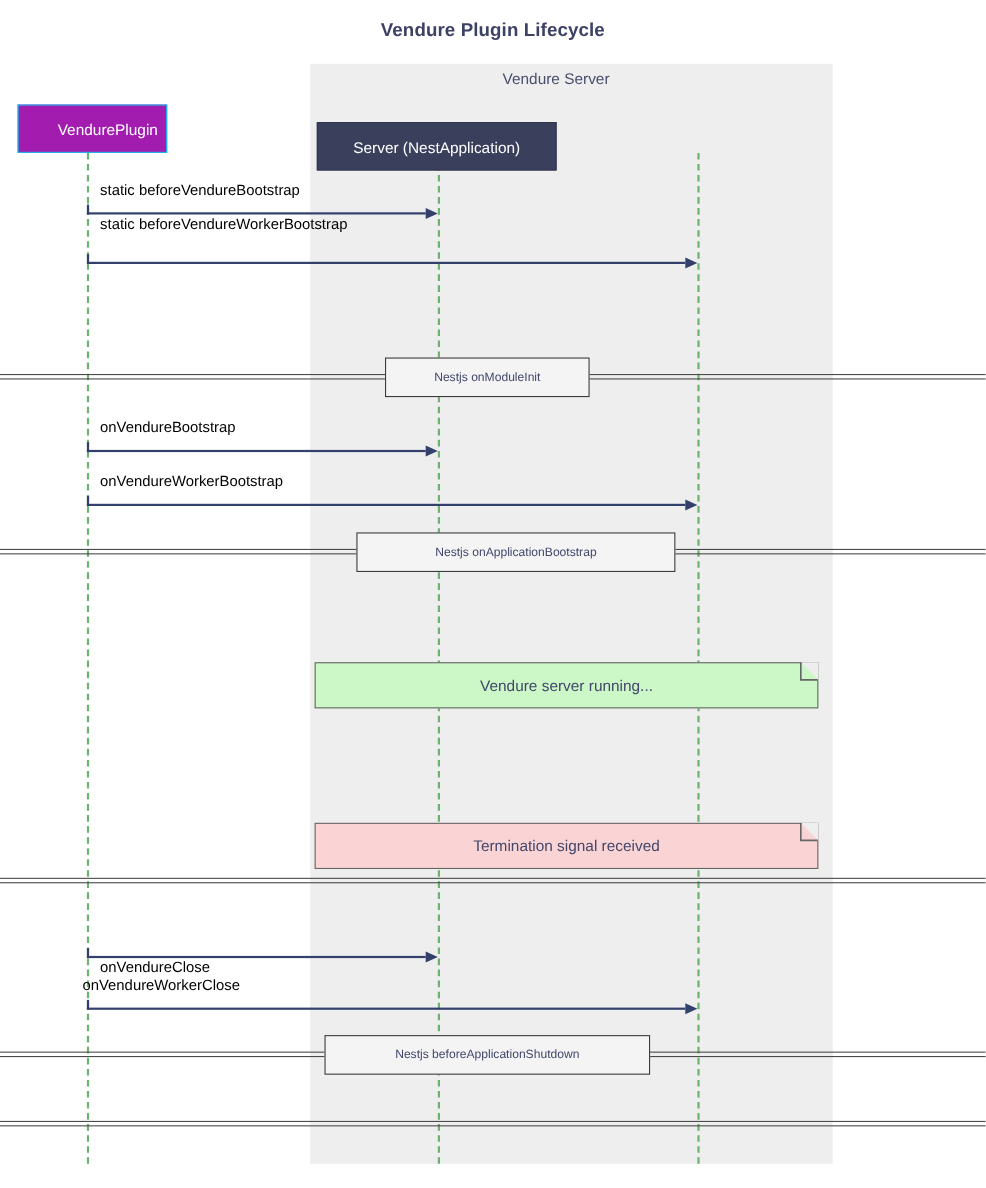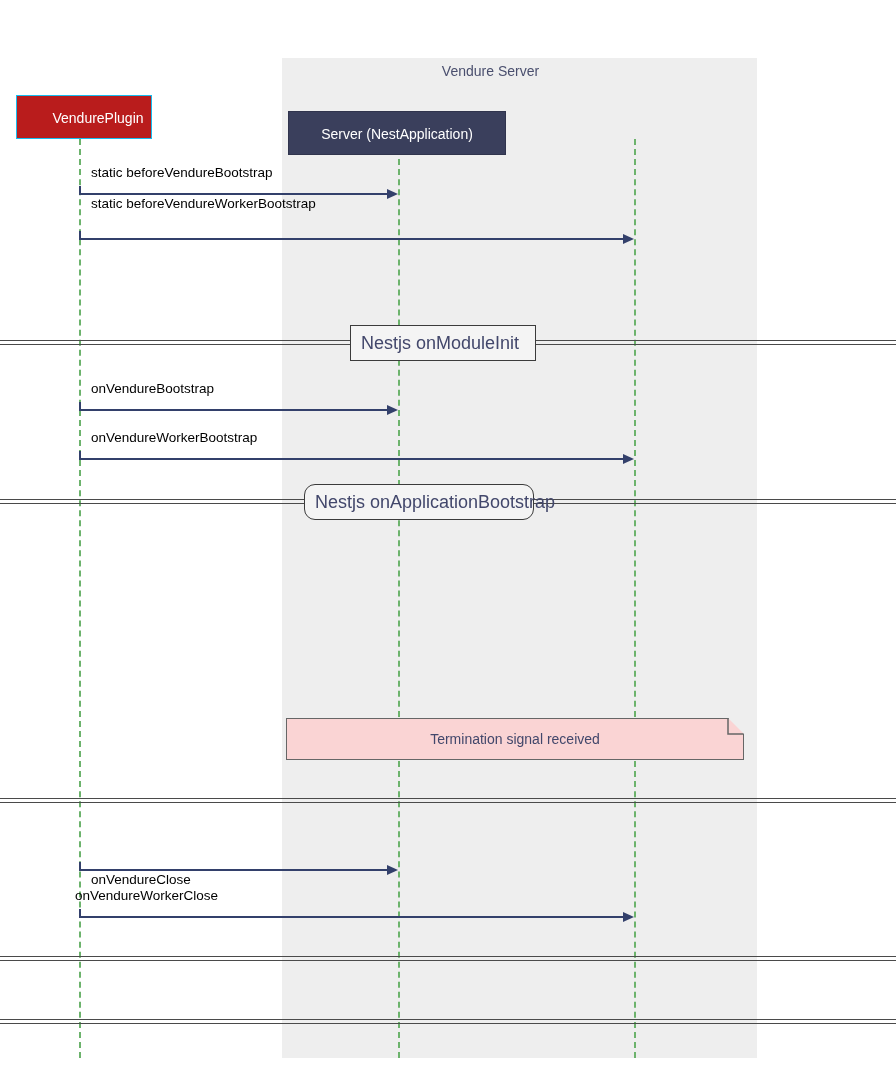--- a/index.html
+++ b/index.html
@@ -41,21 +41,21 @@
     position: absolute;
     left: 282px;
     top: 58px;
     width: 475px;
     height: 1000px;
     background: #eeeeee;
     box-sizing: border-box;
   }
   .group-label {
     position: absolute;
-    left: 282px;
+    left: 297px;
     top: 63px;
     width: 417px;
     text-align: center;
     font-size: 14px;
     color: #4a4f6e;
   }
 
   
   .participant {
     position: absolute;
@@ -63,21 +63,21 @@
     height: 44px;
     line-height: 44px;
     text-align: center;
     font-size: 14px;
     color: #ffffff;
     border: 1px solid rgba(0,0,0,.18);
     white-space: nowrap;
     overflow: hidden;
   }
   .participant.plugin {
-    background: #b91c1c;
+    background: #a21caf;
     border-color: #17bdf0;
     padding-left: 28px;
   }
   .participant.nest {
     background: #3a3f5c;
     border-color: #30344d;
   }
 
   
   .lifeline {
@@ -124,57 +124,59 @@
     border-bottom: 1.5px solid #4a4a4a;
     box-sizing: border-box;
   }
   .divider-box {
     position: absolute;
     box-sizing: border-box;
     height: 36px;
     line-height: 34px;
     background: #f4f4f4;
     border: 1.5px solid #3b3b3b;
-    font-size: 18px;
+    text-align: center;
+    font-size: 11px;
     color: #42476b;
     white-space: nowrap;
     padding: 0 10px;
   }
 
   
   .note {
     position: absolute;
     box-sizing: border-box;
     height: 42px;
     line-height: 40px;
     border: 1.5px solid #666666;
     text-align: center;
     font-size: 14px;
     color: #42476b;
     white-space: nowrap;
   }
   .note.green { background: #ccf7c6; }
-  .note.red   { background: #fad4d4; }
+  .note.red   { background: #fad4d4; margin-top: 30px; }
   .note-fold-cut {
     position: absolute;
     right: -1px;
     top: -1px;
     width: 0; height: 0;
     border-top: 16px solid #eeeeee;
     border-left: 16px solid transparent;
   }
 </style>
 </head>
 <body>
 
 <div id="diagram">
 
   <div class="group-box"></div>
   <div class="group-label">Vendure Server</div>
 
+  <div class="diagram-title">Vendure Plugin Lifecycle</div>
 
   <div class="lifeline" style="left:79px;"></div>
   <div class="lifeline" style="left:398px;"></div>
   <div class="lifeline" style="left:634px;"></div>
 
   <div class="participant plugin" style="left:16px; top:95px; width:136px;">VendurePlugin</div>
   <div class="participant nest" style="left:288px; top:95px; width:218px;margin-top:16px;">Server (NestApplication)</div>
 
   <div class="msg-label" style="left:91px; top:165px;">static beforeVendureBootstrap</div>
   <div class="msg-tail" style="left:79px; top:186px;"></div>
@@ -193,22 +195,29 @@
   <div class="msg-tail" style="left:79px; top:402px;"></div>
   <div class="msg-line" style="left:79px; top:409px; width:308px;"></div>
   <div class="msg-head" style="left:387px; top:405px;"></div>
 
   <div class="msg-label" style="left:91px; top:430px;">onVendureWorkerBootstrap</div>
   <div class="msg-tail" style="left:79px; top:451px;"></div>
   <div class="msg-line" style="left:79px; top:458px; width:544px;"></div>
   <div class="msg-head" style="left:623px; top:454px;"></div>
 
   <div class="divider-rule" style="top:499px;"></div>
-  <div class="divider-box" style="left:304px; top:484px; width:230px;border-radius:11px;">Nestjs onApplicationBootstrap</div>
-
+  <div class="divider-box" style="left:324px; top:484px; width:290px;">Nestjs onApplicationBootstrap</div>
+
+  <div class="note green" style="left:286px; top:602px; width:458px;">
+    <span>Vendure server running...</span>
+    <span class="note-fold-cut"></span>
+    <svg width="18" height="18" style="position:absolute; right:-1px; top:-1px;">
+      <polyline points="2,0 2,16 17,16" fill="none" stroke="#666" stroke-width="1.5"></polyline>
+    </svg>
+  </div>
 
   <div class="note red" style="left:286px; top:718px; width:458px;">
     <span>Termination signal received</span>
     <span class="note-fold-cut"></span>
     <svg width="18" height="18" style="position:absolute; right:-1px; top:-1px;">
       <polyline points="2,0 2,16 17,16" fill="none" stroke="#666" stroke-width="1.5"></polyline>
     </svg>
   </div>
 
   <div class="divider-rule" style="top:798px;"></div>
@@ -217,16 +226,17 @@
   <div class="msg-tail" style="left:79px; top:862px;"></div>
   <div class="msg-line" style="left:79px; top:869px; width:308px;"></div>
   <div class="msg-head" style="left:387px; top:865px;"></div>
 
   <div class="msg-label" style="left:75px; top:888px;">onVendureWorkerClose</div>
   <div class="msg-tail" style="left:79px; top:909px;"></div>
   <div class="msg-line" style="left:79px; top:916px; width:544px;"></div>
   <div class="msg-head" style="left:623px; top:912px;"></div>
 
   <div class="divider-rule" style="top:956px;"></div>
+  <div class="divider-box" style="left:295px; top:941px; width:296px;">Nestjs beforeApplicationShutdown</div>
 
   <div class="divider-rule" style="top:1019px;"></div>
 
 </div>
 
 </body></html>

